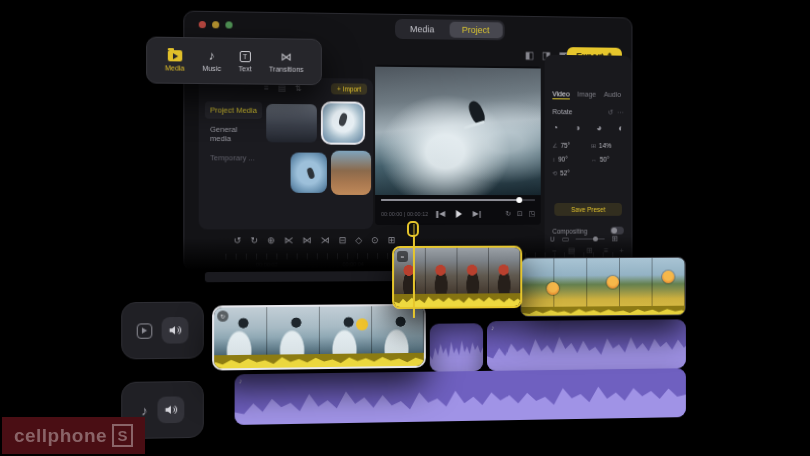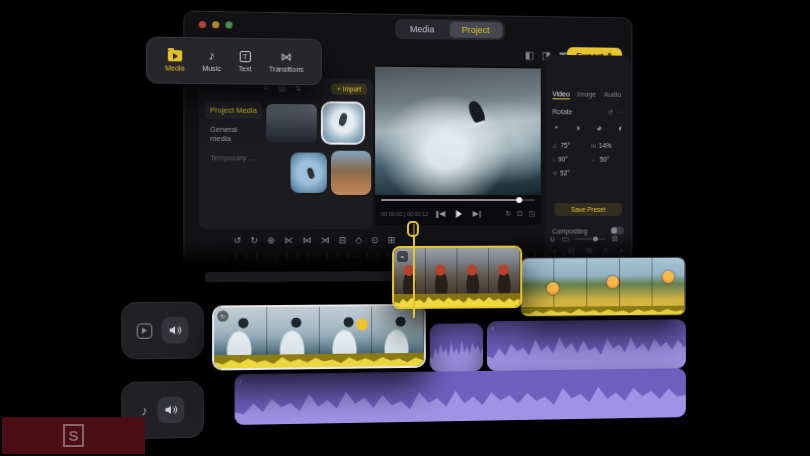--- a/index.html
+++ b/index.html
@@ -463,15 +463,16 @@
     <div class="audio-clip au-3">
       <span class="au-note">♪</span>
       <svg class="wave-svg" height="42" viewBox="0 0 400 40" preserveAspectRatio="none">
         <polygon fill="#a093e6" points="0,40 0,28 8,30 16,20 24,28 32,16 40,24 48,20 56,28 64,12 72,24 80,18 88,26 96,10 104,22 112,16 120,26 128,14 136,24 144,20 152,28 160,12 168,22 176,18 184,26 192,11 200,23 208,17 216,25 224,13 232,21 240,16 248,24 256,14 264,22 272,18 280,26 288,10 296,20 304,16 312,24 320,9 328,21 336,15 344,23 352,11 360,19 368,14 376,22 384,12 392,20 400,18 400,40"></polygon>
       </svg>
     </div>
 
   </div>
 
   <div class="brand">
+    <span class="brand-text">cellphone</span>
     <span class="brand-mark">S</span>
   </div>
 </div>
 
 </body></html>

